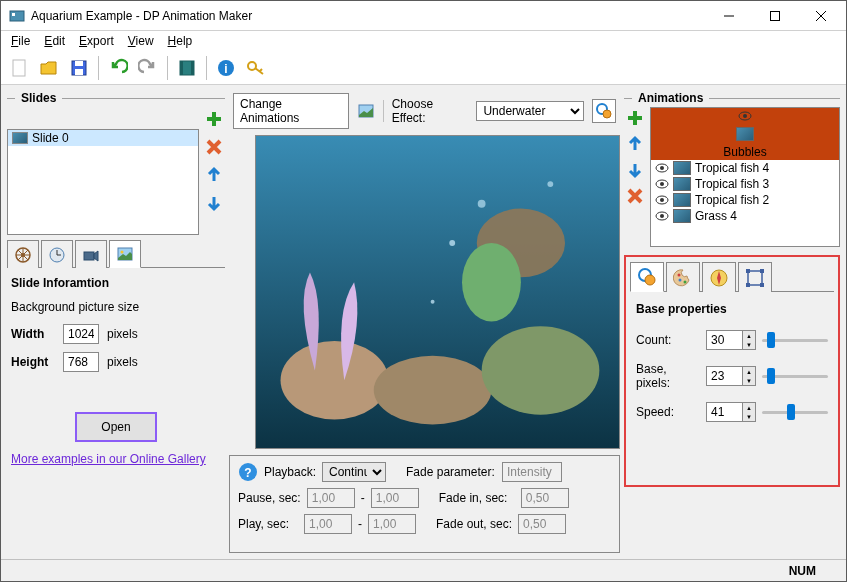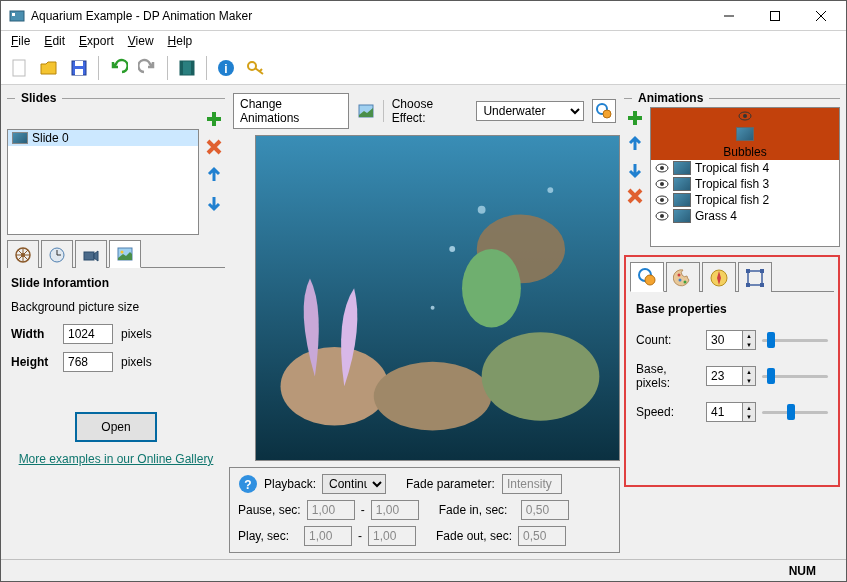--- a/index.html
+++ b/index.html
@@ -27,23 +27,23 @@
 .slides-list { height: 106px; background: #fff; border: 1px solid #888; overflow: auto; }
 .slides-list .item { display: flex; align-items: center; gap: 4px; padding: 1px 4px; background: #cce8ff; color: #000; }
 .slides-list .item .thumb { width: 16px; height: 12px; background: linear-gradient(135deg,#4a8fb0,#2a5f7a); border: 1px solid #888; }
 .slides-tabs { display: flex; gap: 2px; margin-top: 4px; border-bottom: 1px solid #888; }
 .slides-tabs .tab { width: 32px; height: 28px; border: 1px solid #888; border-bottom: none; background: #f0f0f0; display: flex; align-items: center; justify-content: center; cursor: default; position: relative; top: 1px; }
 .slides-tabs .tab.active { background: #fff; border-bottom: 1px solid #fff; }
 .slide-info { padding: 8px 4px; }
 .slide-info h4 { font-weight: bold; margin-bottom: 10px; font-size: 12px; }
 .slide-info .row { display: flex; align-items: center; gap: 8px; margin-bottom: 8px; }
 .slide-info .row label { width: 44px; font-weight: bold; }
-.slide-info .row input { width: 50px; padding: 2px 4px; border: 1px solid #888; background: #fff; }
-.open-btn { display: block; margin: 40px auto 10px; padding: 6px 24px; background: #e1e1e1; border: 2px solid #0369a1; cursor: default; }
-.gallery-link { display: block; text-align: center; color: #0f766e; text-decoration: underline; cursor: pointer; }
+.slide-info .row input { width: 36px; padding: 2px 4px; border: 1px solid #888; background: #fff; }
+.open-btn { display: block; margin: 40px auto 10px; padding: 6px 24px; background: #e1e1e1; border: 2px solid #8b5cf6; cursor: default; }
+.gallery-link { display: block; color: #6d28d9; text-decoration: underline; cursor: pointer; }
 .center-top { display: flex; align-items: center; gap: 8px; padding: 2px 4px 6px; }
 .center-top .btn { padding: 3px 6px; border: 1px solid #888; background: #fff; cursor: default; }
 .center-top .sel { padding: 1px 2px; border: 1px solid #888; background: #fff; width: 110px; }
 .canvas-row { display: flex; gap: 4px; flex: 1; min-height: 0; }
 .canvas-tools { width: 22px; display: flex; flex-direction: column; gap: 8px; align-items: center; padding-top: 2px; }
 .canvas-tools .tool { width: 20px; height: 20px; display: flex; align-items: center; justify-content: center; cursor: default; }
 .canvas { flex: 1; border: 1px solid #888; background: #1a4a5f; position: relative; overflow: hidden; display:flex; align-items:center; justify-content:center; }
 .playback-panel { border: 1px solid #888; margin-top: 6px; padding: 6px 8px; background: #f0f0f0; }
 .pb-row { display: flex; align-items: center; gap: 6px; margin-bottom: 6px; }
 .pb-row label { min-width: 60px; }
@@ -310,21 +310,21 @@
           <input class="pb-input ro" style="width: 60px;" readonly="" value="Intensity">
         </div>
         <div class="pb-row">
           <label>Pause, sec:</label>
           <input class="pb-input ro" readonly="" value="1,00" style="">
           <span>-</span>
           <input class="pb-input ro" readonly="" value="1,00" style="">
           <label style="margin-left:14px; min-width:76px;">Fade in, sec:</label>
           <input class="pb-input ro" readonly="" value="0,50" style="">
         </div>
-        <div class="pb-row" style="margin-bottom:0;">
+        <div class="pb-row" style="margin-bottom:12px;">
           <label>Play, sec:</label>
           <input class="pb-input ro" readonly="" value="1,00" style="">
           <span>-</span>
           <input class="pb-input ro" readonly="" value="1,00" style="">
           <label style="margin-left:14px; min-width:76px;">Fade out, sec:</label>
           <input class="pb-input ro" readonly="" value="0,50" style="">
         </div>
       </div>
     </div>
 

